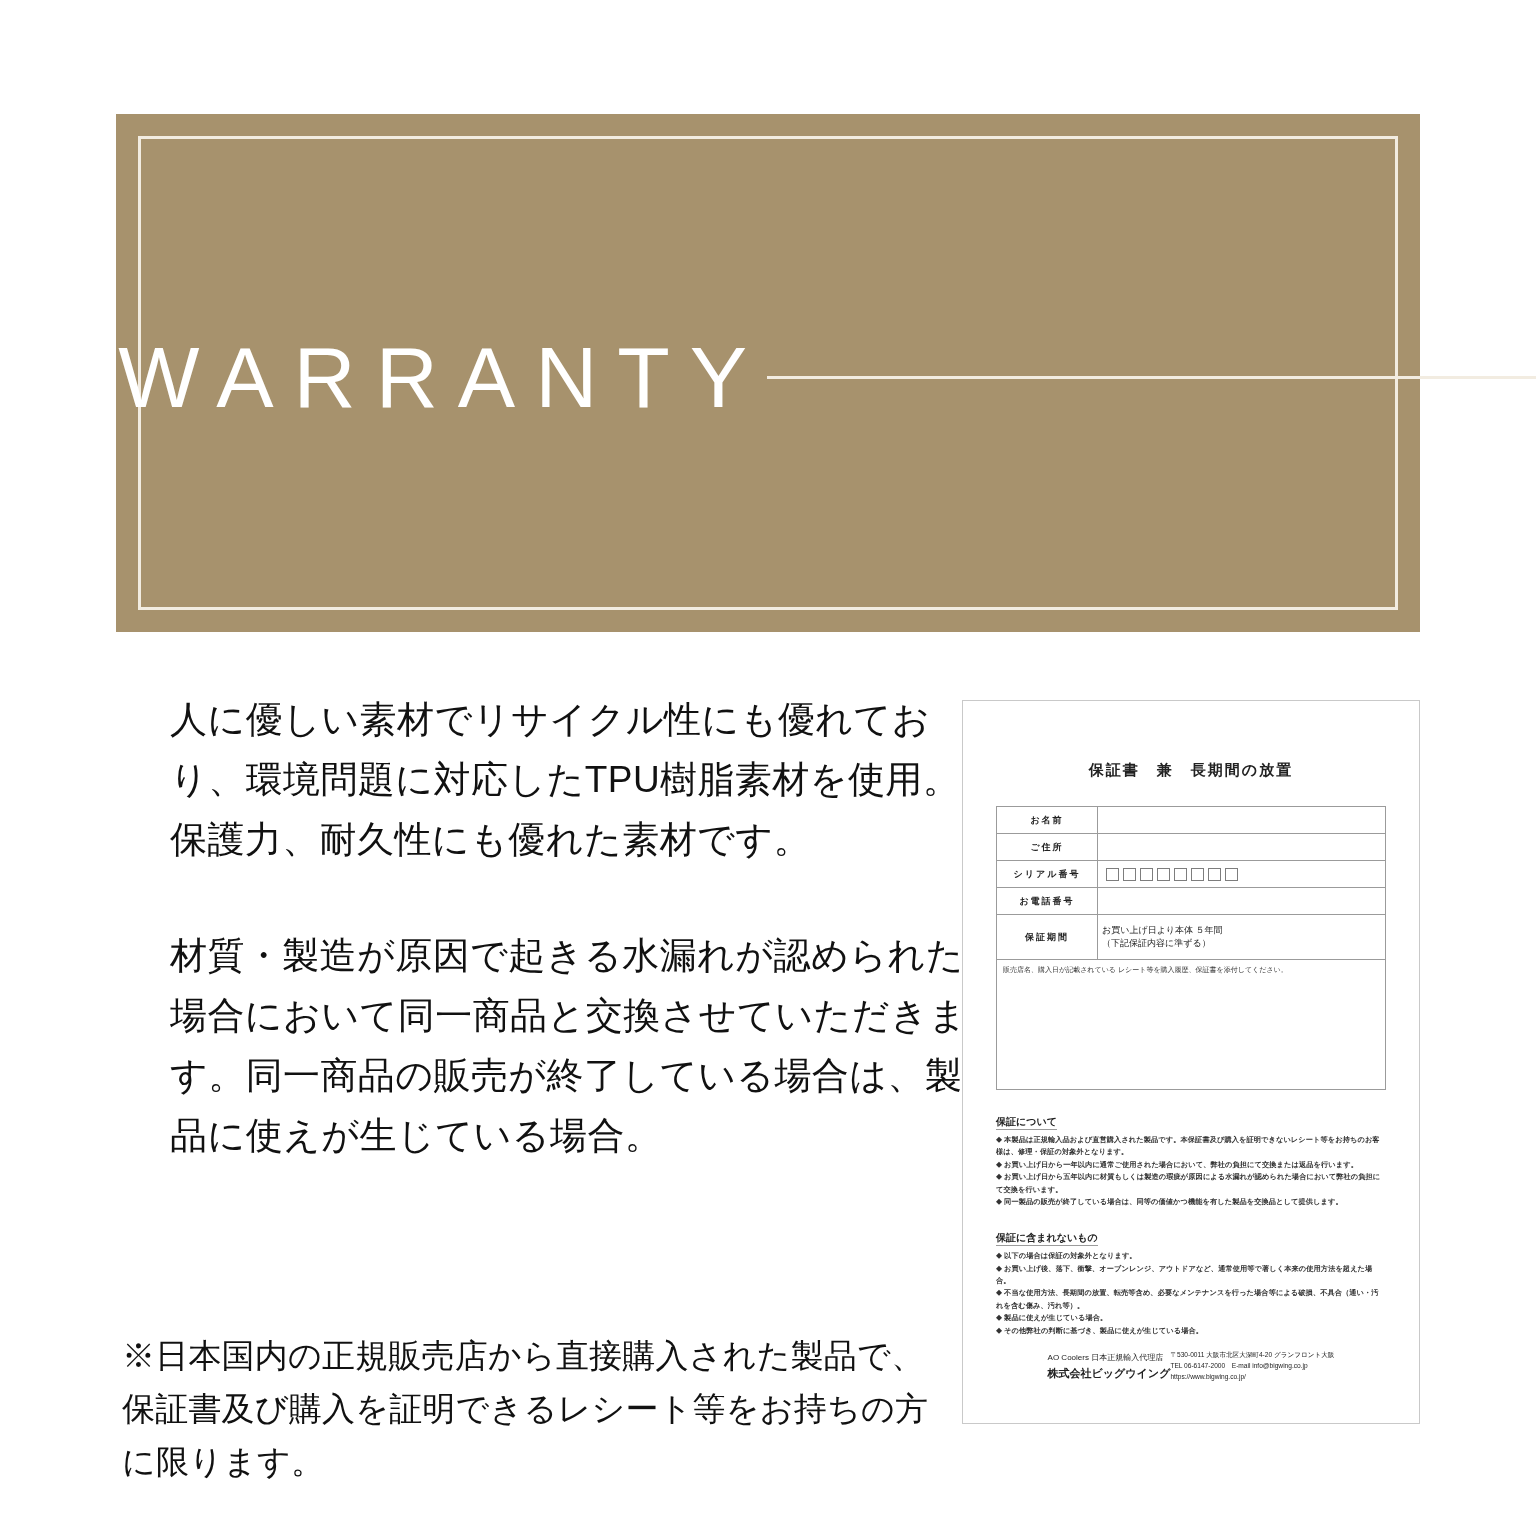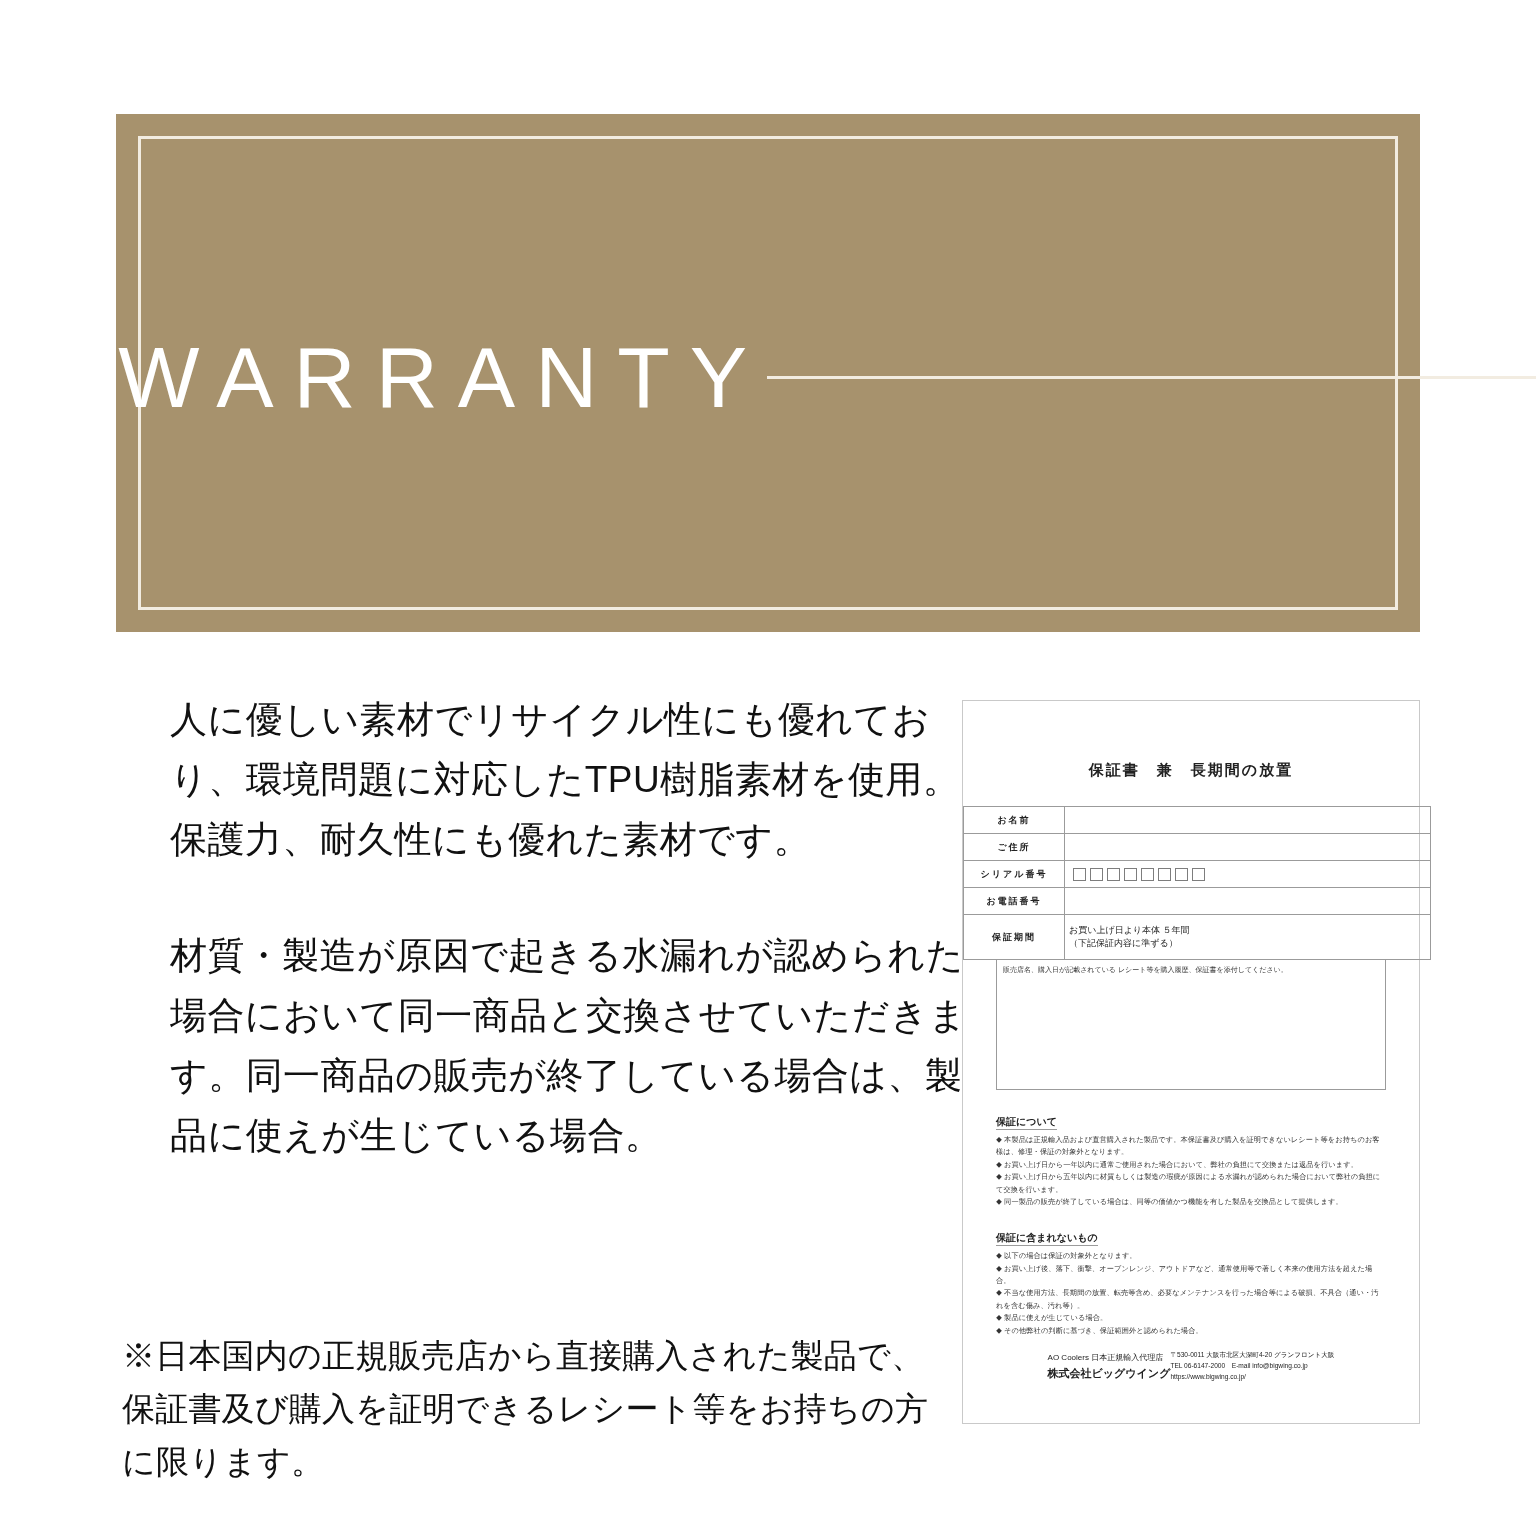--- a/index.html
+++ b/index.html
@@ -135,21 +135,21 @@
   .card-title {
     text-align: center;
     font-size: 15px;
     letter-spacing: 2px;
     color: #222;
     margin-top: 60px;
     margin-bottom: 26px;
     font-weight: 700;
   }
   .card-table {
-    width: 468px;
+    width: 390px;
     margin: 0 auto;
     border-collapse: collapse;
     table-layout: fixed;
   }
   .card-table td {
     border: 1px solid #9b9b9b;
     height: 22px;
     font-size: 9px;
     color: #222;
     padding: 2px 4px;
@@ -206,20 +206,21 @@
   .fine ul {
     list-style: none;
     margin: 0 0 12px 0;
     padding: 0;
   }
   .fine li {
     font-size: 7.2px;
     line-height: 1.72;
     color: #333;
     letter-spacing: 0.1px;
+    font-weight: bold;
   }
   .fine li::before {
     content: "◆";
     font-size: 6px;
     margin-right: 2px;
   }
   .card-footer {
     width: 390px;
     margin: 10px auto 0 auto;
     display: flex;
@@ -316,21 +317,21 @@
       <li>お買い上げ日から五年以内に材質もしくは製造の瑕疵が原因による水漏れが認められた場合において弊社の負担にて交換を行います。</li>
       <li>同一製品の販売が終了している場合は、同等の価値かつ機能を有した製品を交換品として提供します。</li>
     </ul>
 
     <h4>保証に含まれないもの</h4>
     <ul>
       <li>以下の場合は保証の対象外となります。</li>
       <li>お買い上げ後、落下、衝撃、オーブンレンジ、アウトドアなど、通常使用等で著しく本来の使用方法を超えた場合。</li>
       <li>不当な使用方法、長期間の放置、転売等含め、必要なメンテナンスを行った場合等による破損、不具合（通い・汚れを含む傷み、汚れ等）。</li>
       <li>製品に使えが生じている場合。</li>
-      <li>その他弊社の判断に基づき、保証範囲外と認められた場合。</li>
+      <li>その他弊社の判断に基づき、製品に使えが生じている場合。</li>
     </ul>
   </div>
 
   <div class="card-footer">
     <div class="footer-left">
       <div>AO Coolers 日本正規輸入代理店</div>
       <div class="company">株式会社ビッグウイング</div>
     </div>
     <div class="footer-right">
       <div>〒530-0011 大阪市北区大深町4-20 グランフロント大阪</div>

